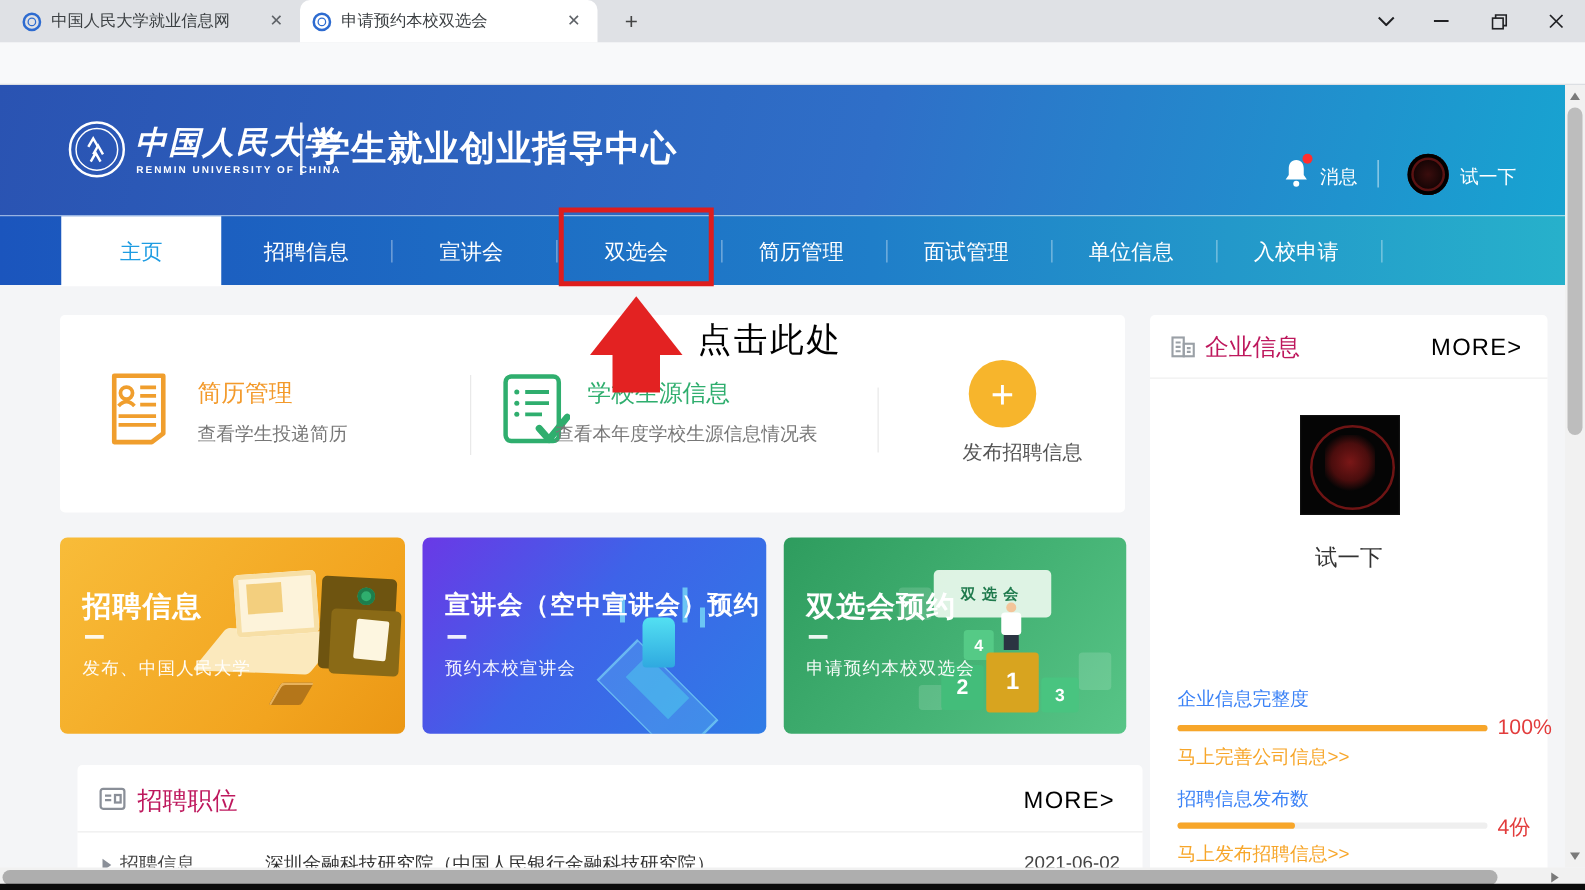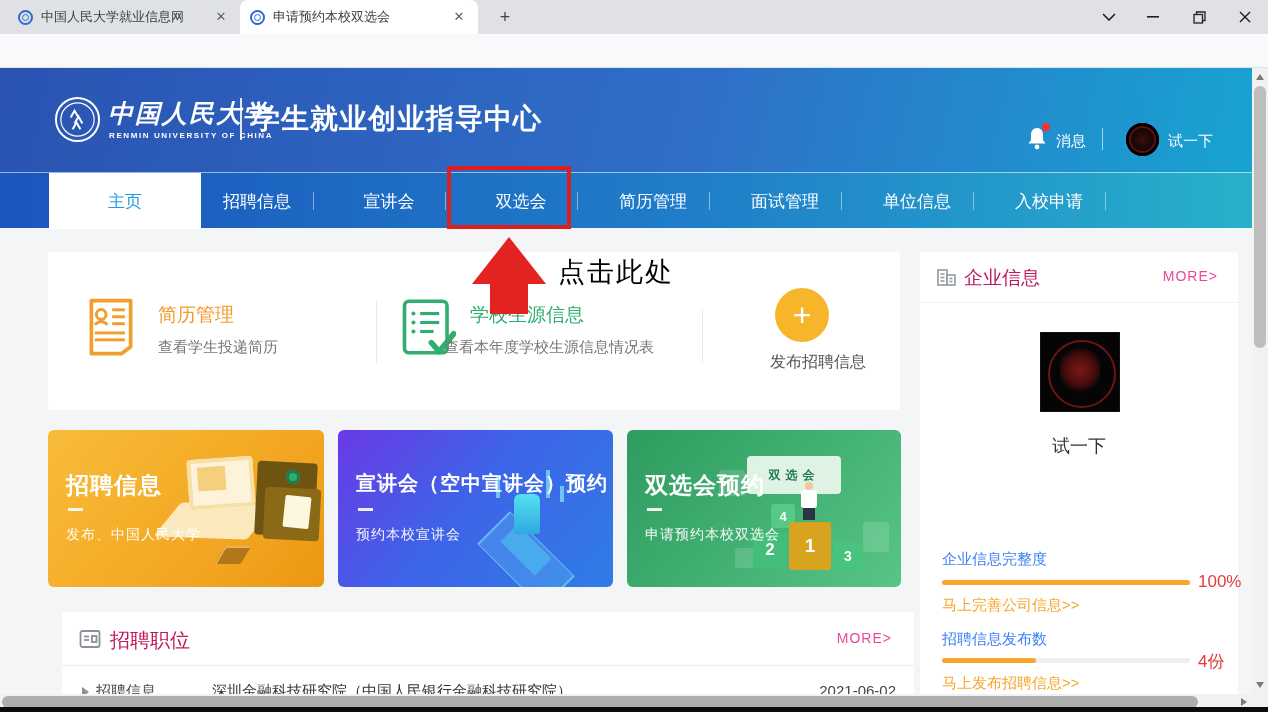--- a/index.html
+++ b/index.html
@@ -34,21 +34,21 @@
   .site-title{position:absolute;left:252px;top:100px;color:#fff;font-size:28px;font-weight:700;letter-spacing:1px;}
   .bell-wrap{position:absolute;left:1026px;top:126px;width:24px;height:26px;}
   .bell-dot{position:absolute;left:16px;top:-3px;width:8px;height:8px;border-radius:50%;background:#ff2e2e;}
   .msg-label{position:absolute;left:1056px;top:132px;color:#fff;font-size:15px;}
   .hdr-div2{position:absolute;left:1102px;top:128px;width:1px;height:22px;background:rgba(255,255,255,.6);}
   .hdr-avatar{position:absolute;left:1126px;top:123px;width:33px;height:33px;border-radius:50%;background:radial-gradient(circle at 50% 50%, #3a0d0d 0%, #120404 55%, #000 100%);box-shadow:inset 0 0 0 3px #000, inset 0 0 0 5px #5a1212;}
   .hdr-user{position:absolute;left:1168px;top:132px;color:#fff;font-size:15px;}
 
   
   .navbar{position:absolute;left:0;top:172px;width:1268px;height:56px;background:linear-gradient(90deg,#1b55bd 0%,#1f7ec9 55%,#27b2cb 100%);border-top:1px solid rgba(255,255,255,.55);}
-  .nav-item{position:absolute;top:0;height:56px;width:152px;display:flex;align-items:center;justify-content:center;color:#fff;font-size:17px;}
+  .nav-item{position:absolute;top:0;height:56px;width:128px;display:flex;align-items:center;justify-content:center;color:#fff;font-size:17px;}
   .nav-item.on{background:#fff;color:#1e9ce2;}
   .nav-sep{position:absolute;top:19px;width:1px;height:18px;background:rgba(255,255,255,.45);}
 
   
   .ann-box{position:absolute;left:447px;top:166px;width:124px;height:63px;border:4px solid #de1d1d;z-index:30;}
   .ann-tri{position:absolute;left:472px;top:237px;width:0;height:0;border-left:37px solid transparent;border-right:37px solid transparent;border-bottom:47px solid #e32222;z-index:30;}
   .ann-stem{position:absolute;left:490px;top:282px;width:38px;height:32px;background:#e32222;z-index:30;}
   .ann-text{position:absolute;left:558px;top:254px;font-size:27px;color:#000;font-weight:500;letter-spacing:2px;z-index:30;}
 
   
@@ -92,21 +92,21 @@
   .pod3{left:206px;top:112px;width:30px;height:28px;background:#49c480;font-size:14px;}
   .pod4{left:144px;top:74px;width:24px;height:24px;background:#55ca86;font-size:13px;}
   .fig-h{position:absolute;left:178px;top:52px;width:8px;height:8px;border-radius:50%;background:#f3c59a;}
   .fig-b{position:absolute;left:174px;top:60px;width:16px;height:18px;border-radius:3px;background:#fff;}
   .fig-l{position:absolute;left:176px;top:78px;width:12px;height:12px;background:#2b3442;}
   .ghost{position:absolute;background:rgba(255,255,255,.14);border-radius:3px;}
 
   
   .jobs{left:62px;top:612px;width:852px;height:100px;}
   .sec-title{position:absolute;font-size:20px;color:#be185d;font-weight:500;text-align:right;}
-  .more{position:absolute;font-size:14px;color:#ec4899;letter-spacing:1px;}
+  .more{position:absolute;font-size:19px;color:#000000;letter-spacing:1px;}
   .jobs-div{position:absolute;left:0;top:53px;width:852px;height:1px;background:#ededed;}
   .job-cat{position:absolute;left:34px;top:70px;font-size:15px;color:#444;}
   .job-tri{position:absolute;left:20px;top:75px;width:0;height:0;border-top:5px solid transparent;border-bottom:5px solid transparent;border-left:7px solid #8a8f98;}
   .job-name{position:absolute;left:150px;top:70px;font-size:15px;color:#333;}
   .job-date{position:absolute;right:18px;top:70px;font-size:15px;color:#444;}
 
   
   .company{left:920px;top:252px;width:318px;height:470px;}
   .co-div{position:absolute;left:0;top:50px;width:318px;height:1px;background:#f0f0f0;}
   .co-logo{position:absolute;left:120px;top:80px;width:80px;height:80px;background:#050505;box-shadow:inset 0 0 0 1px #111;}

